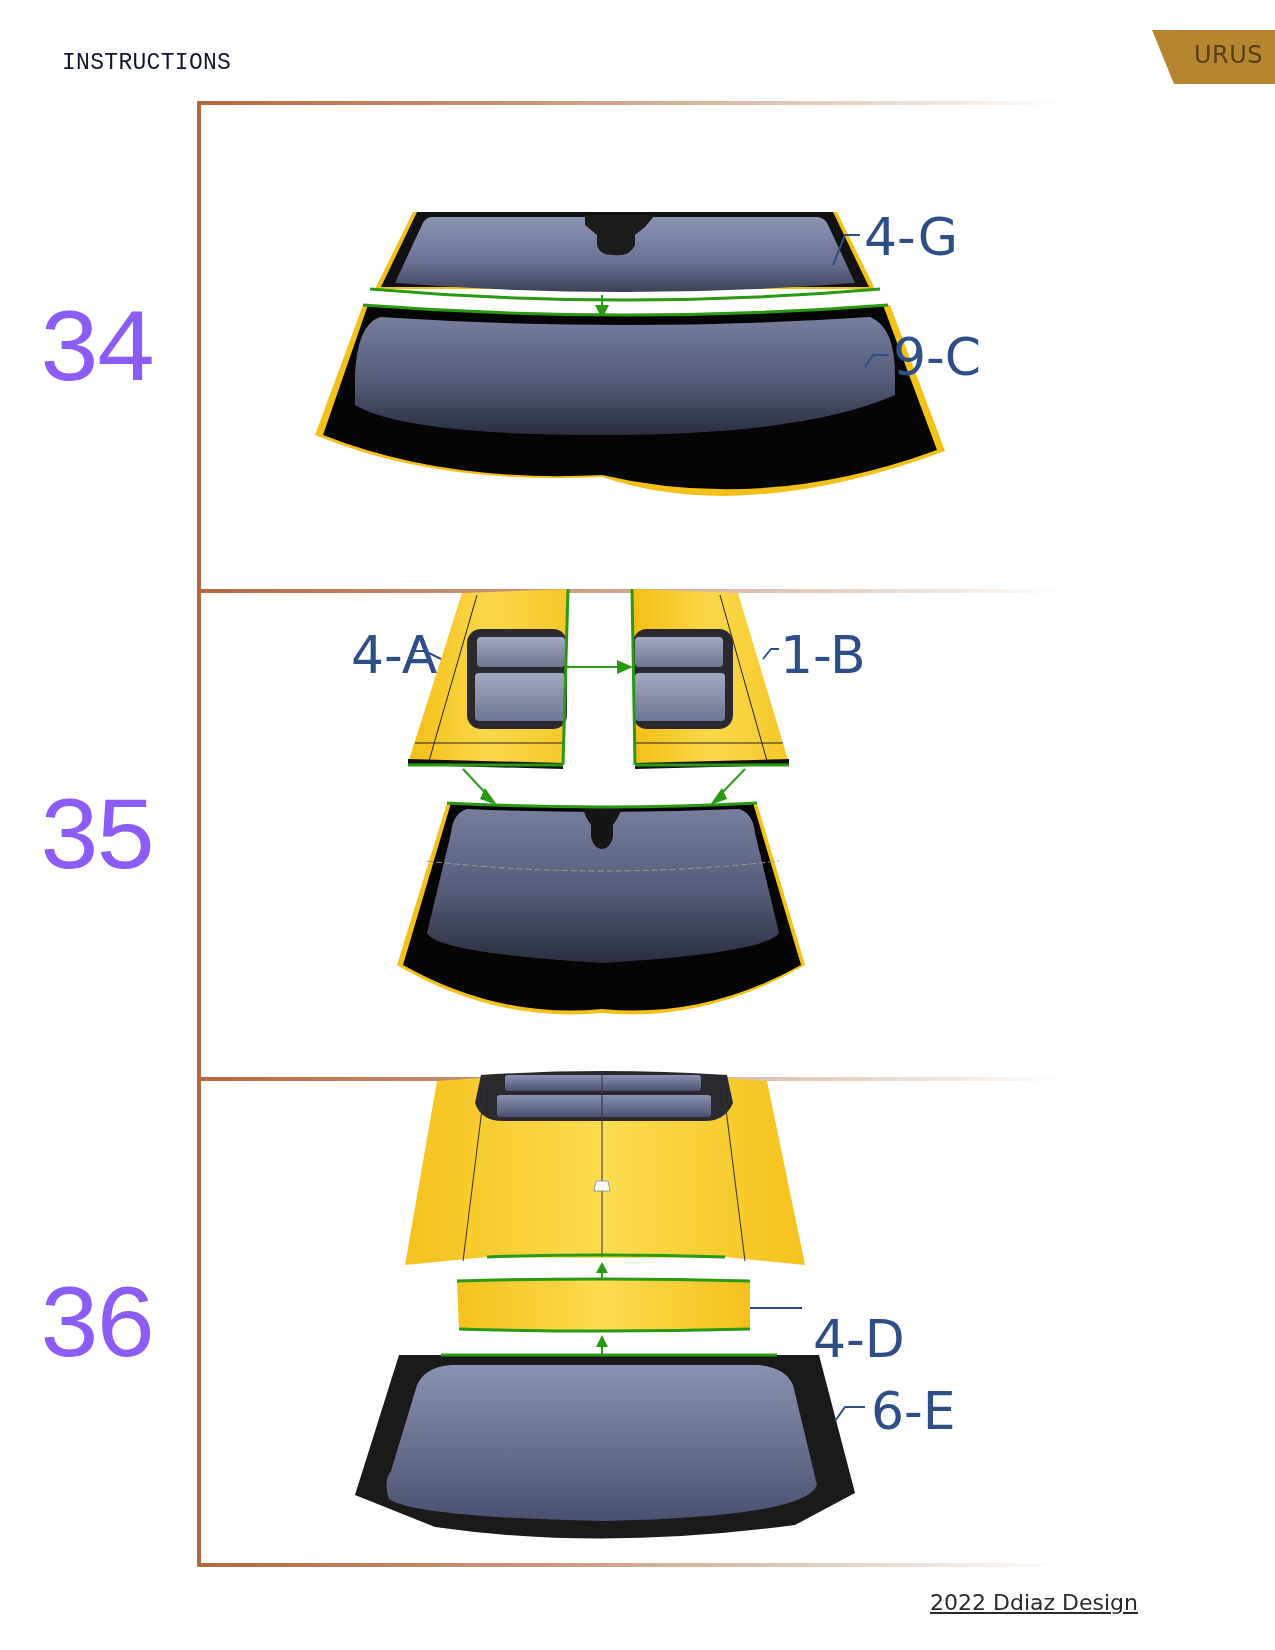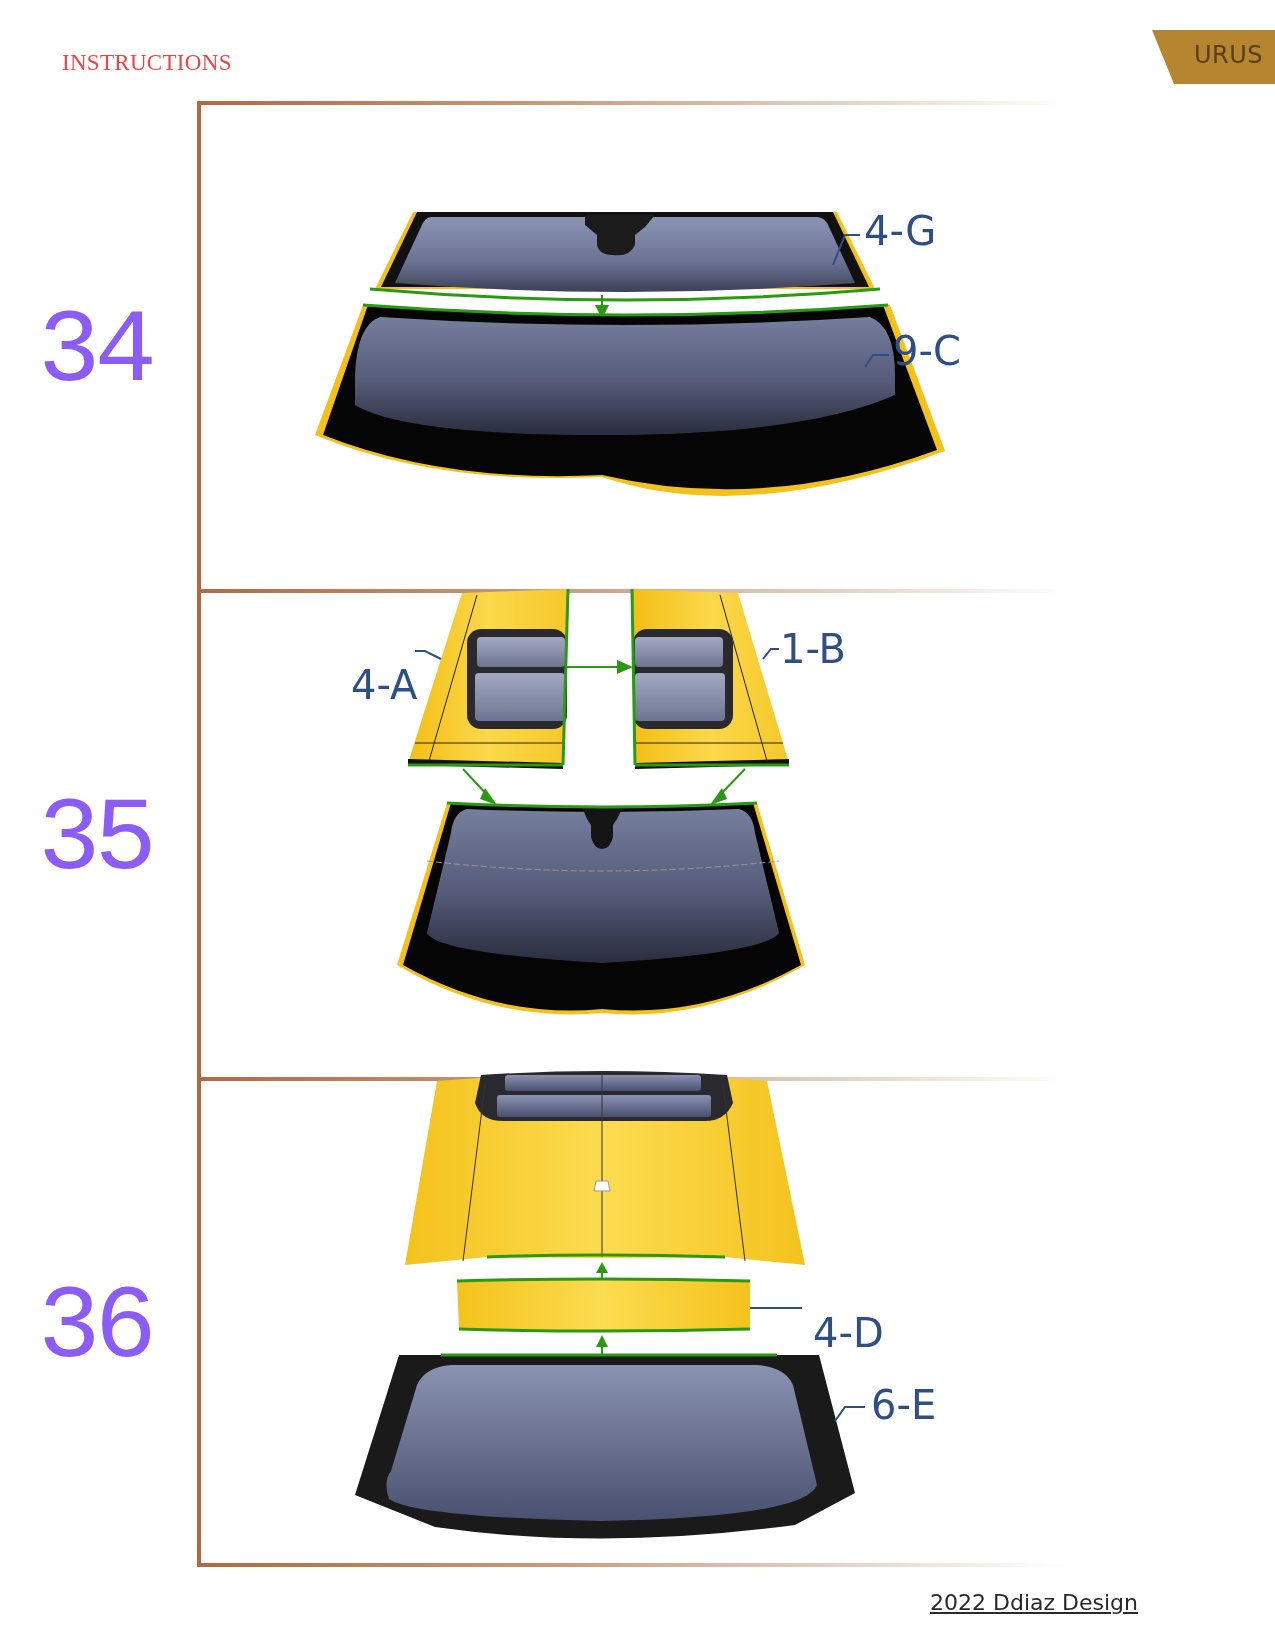--- a/index.html
+++ b/index.html
@@ -1,26 +1,26 @@
 <!DOCTYPE html>
 <html><head>
 <meta charset="utf-8">
 <style>
   html, body { margin:0; padding:0; background:#ffffff; }
   body { width:1275px; height:1650px; position:relative; overflow:hidden; font-family:"DejaVu Sans", sans-serif; }
-  .header-title { position:absolute; left:62px; top:50px; font-size:23px; color:#ef4444; letter-spacing:0.3px; font-family:Liberation Serif, serif; }
+  .header-title { position:absolute; left:62px; top:50px; font-size:23px; color:#0f172a; letter-spacing:0.3px; font-family:Liberation Mono, monospace; }
   .badge { position:absolute; left:1152px; top:30px; width:123px; height:36px; }
   .badge svg { position:absolute; left:0; top:0; }
   .badge-text { position:absolute; left:42px; top:11px; font-size:24px; color:#5a3e18; font-family:"DejaVu Sans", sans-serif; letter-spacing:0.5px; }
   .vline { position:absolute; left:197px; top:101px; width:4px; height:1466px; background:#b3693f; }
   .hline { position:absolute; left:197px; height:4px; width:870px; background:linear-gradient(to right, #b3693f 0%, #c9997a 40%, #e6d4c6 75%, #ffffff 100%); }
   .step-num { position:absolute; left:38px; font-size:104px; color:#8b5cf6; font-family:Liberation Mono, monospace; letter-spacing:-6px; line-height:1; }
   .panel { position:absolute; left:205px; width:860px; }
   .panel svg { position:absolute; left:0; top:0; overflow:visible; }
-  .callout { position:absolute; font-size:40px; color:#2e4f86; font-family:"DejaVu Sans", sans-serif; line-height:1; }
+  .callout { position:absolute; font-size:52px; color:#2e4f86; font-family:"DejaVu Sans", sans-serif; line-height:1; }
   .footer { position:absolute; left:930px; top:1590px; font-size:22px; color:#2a2a2a; font-family:"DejaVu Sans", sans-serif;text-decoration:underline; }
 </style>
 </head>
 <body>
 
 <div class="header-title">INSTRUCTIONS</div>
 
 <div class="badge">
   <svg width="123" height="54">
     <polygon points="0,0 123,0 123,54 22,54" fill="#b5862f"></polygon>
@@ -136,21 +136,21 @@
       <path d="M246,210 Q397,218 548,210 L596,372 Q500,426 397,416 Q294,426 198,372 Z" fill="#050505"></path>
       <path d="M262,216 Q397,222 534,216 Q548,220 550,240 L574,340 Q560,360 397,370 Q232,360 222,340 L246,240 Q248,220 262,216 Z" fill="url(#glassB)"></path>
       <path d="M377,214 L418,214 L412,226 L408,232 L408,244 Q405,256 397,256 Q389,256 386,244 L386,232 L382,226 Z" fill="#151515"></path>
       <path d="M222,268 Q397,288 574,268" stroke="#999" stroke-width="1" stroke-dasharray="6,3" fill="none"></path>
       <path d="M242,210 Q397,218 552,210" stroke="#2a9a14" stroke-width="3" fill="none"></path>
     </g>
 
     <path d="M210,58 L220,58 L236,66" stroke="#2e4f86" stroke-width="2" fill="none"></path>
     <path d="M558,66 L566,56 L574,56" stroke="#2e4f86" stroke-width="2" fill="none"></path>
   </svg>
-  <div class="callout" style="left:146px; top:36px;margin-top:36px;">4-A</div>
+  <div class="callout" style="left:146px; top:36px;">4-A</div>
   <div class="callout" style="left:575px; top:36px;">1-B</div>
 </div>
 
 <div class="panel" style="top:1081px; height:484px;">
   <svg width="860" height="484" viewBox="0 0 860 484">
     <defs>
       <linearGradient id="yel2" x1="0" y1="0" x2="1" y2="0">
         <stop offset="0" stop-color="#f4c21c"></stop>
         <stop offset="0.5" stop-color="#fcdc50"></stop>
         <stop offset="1" stop-color="#f4c21c"></stop>

